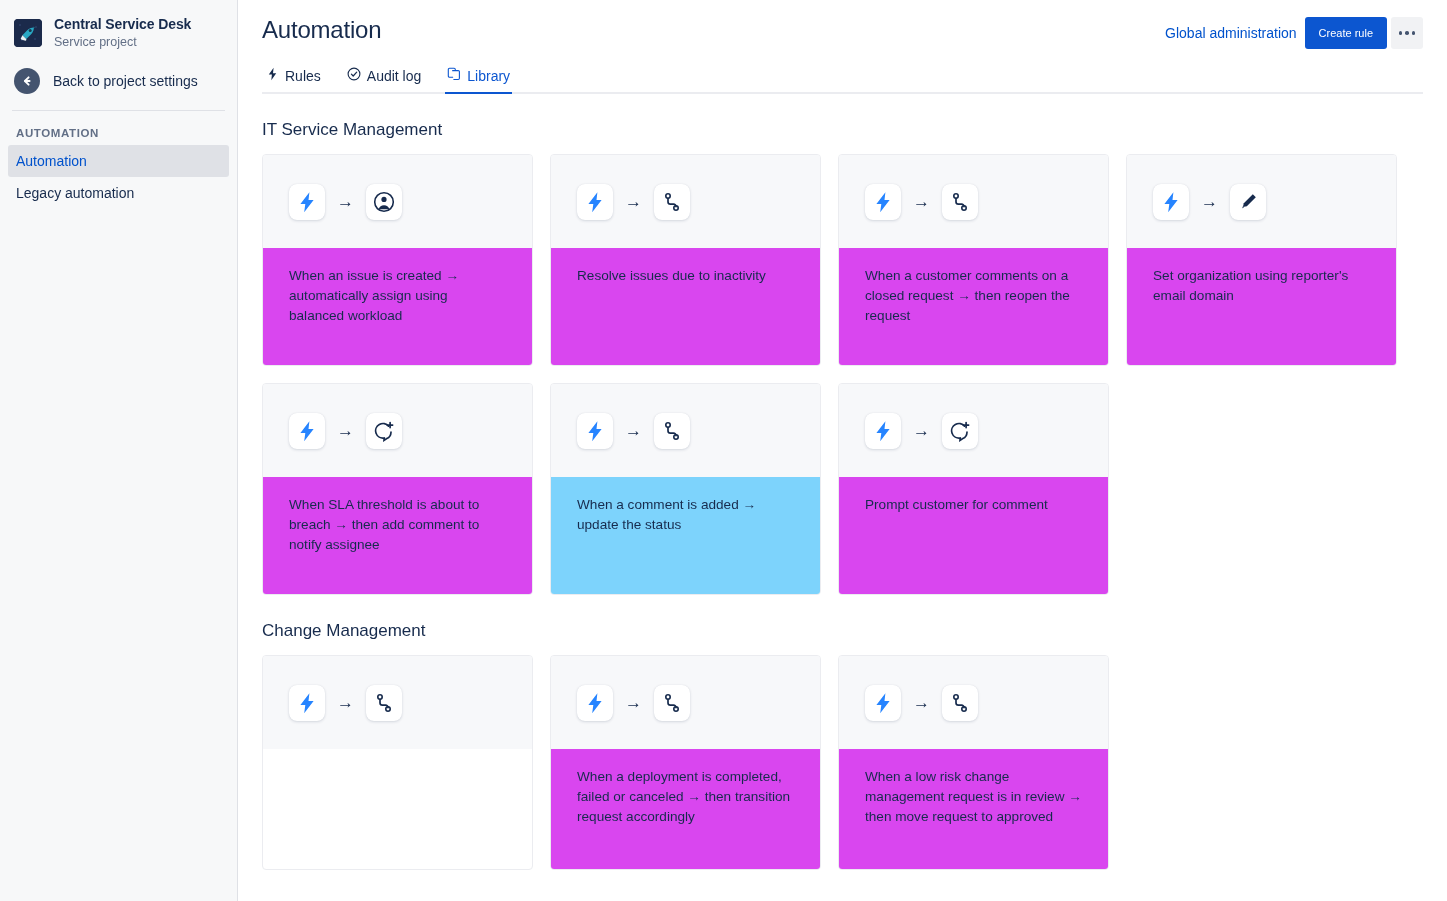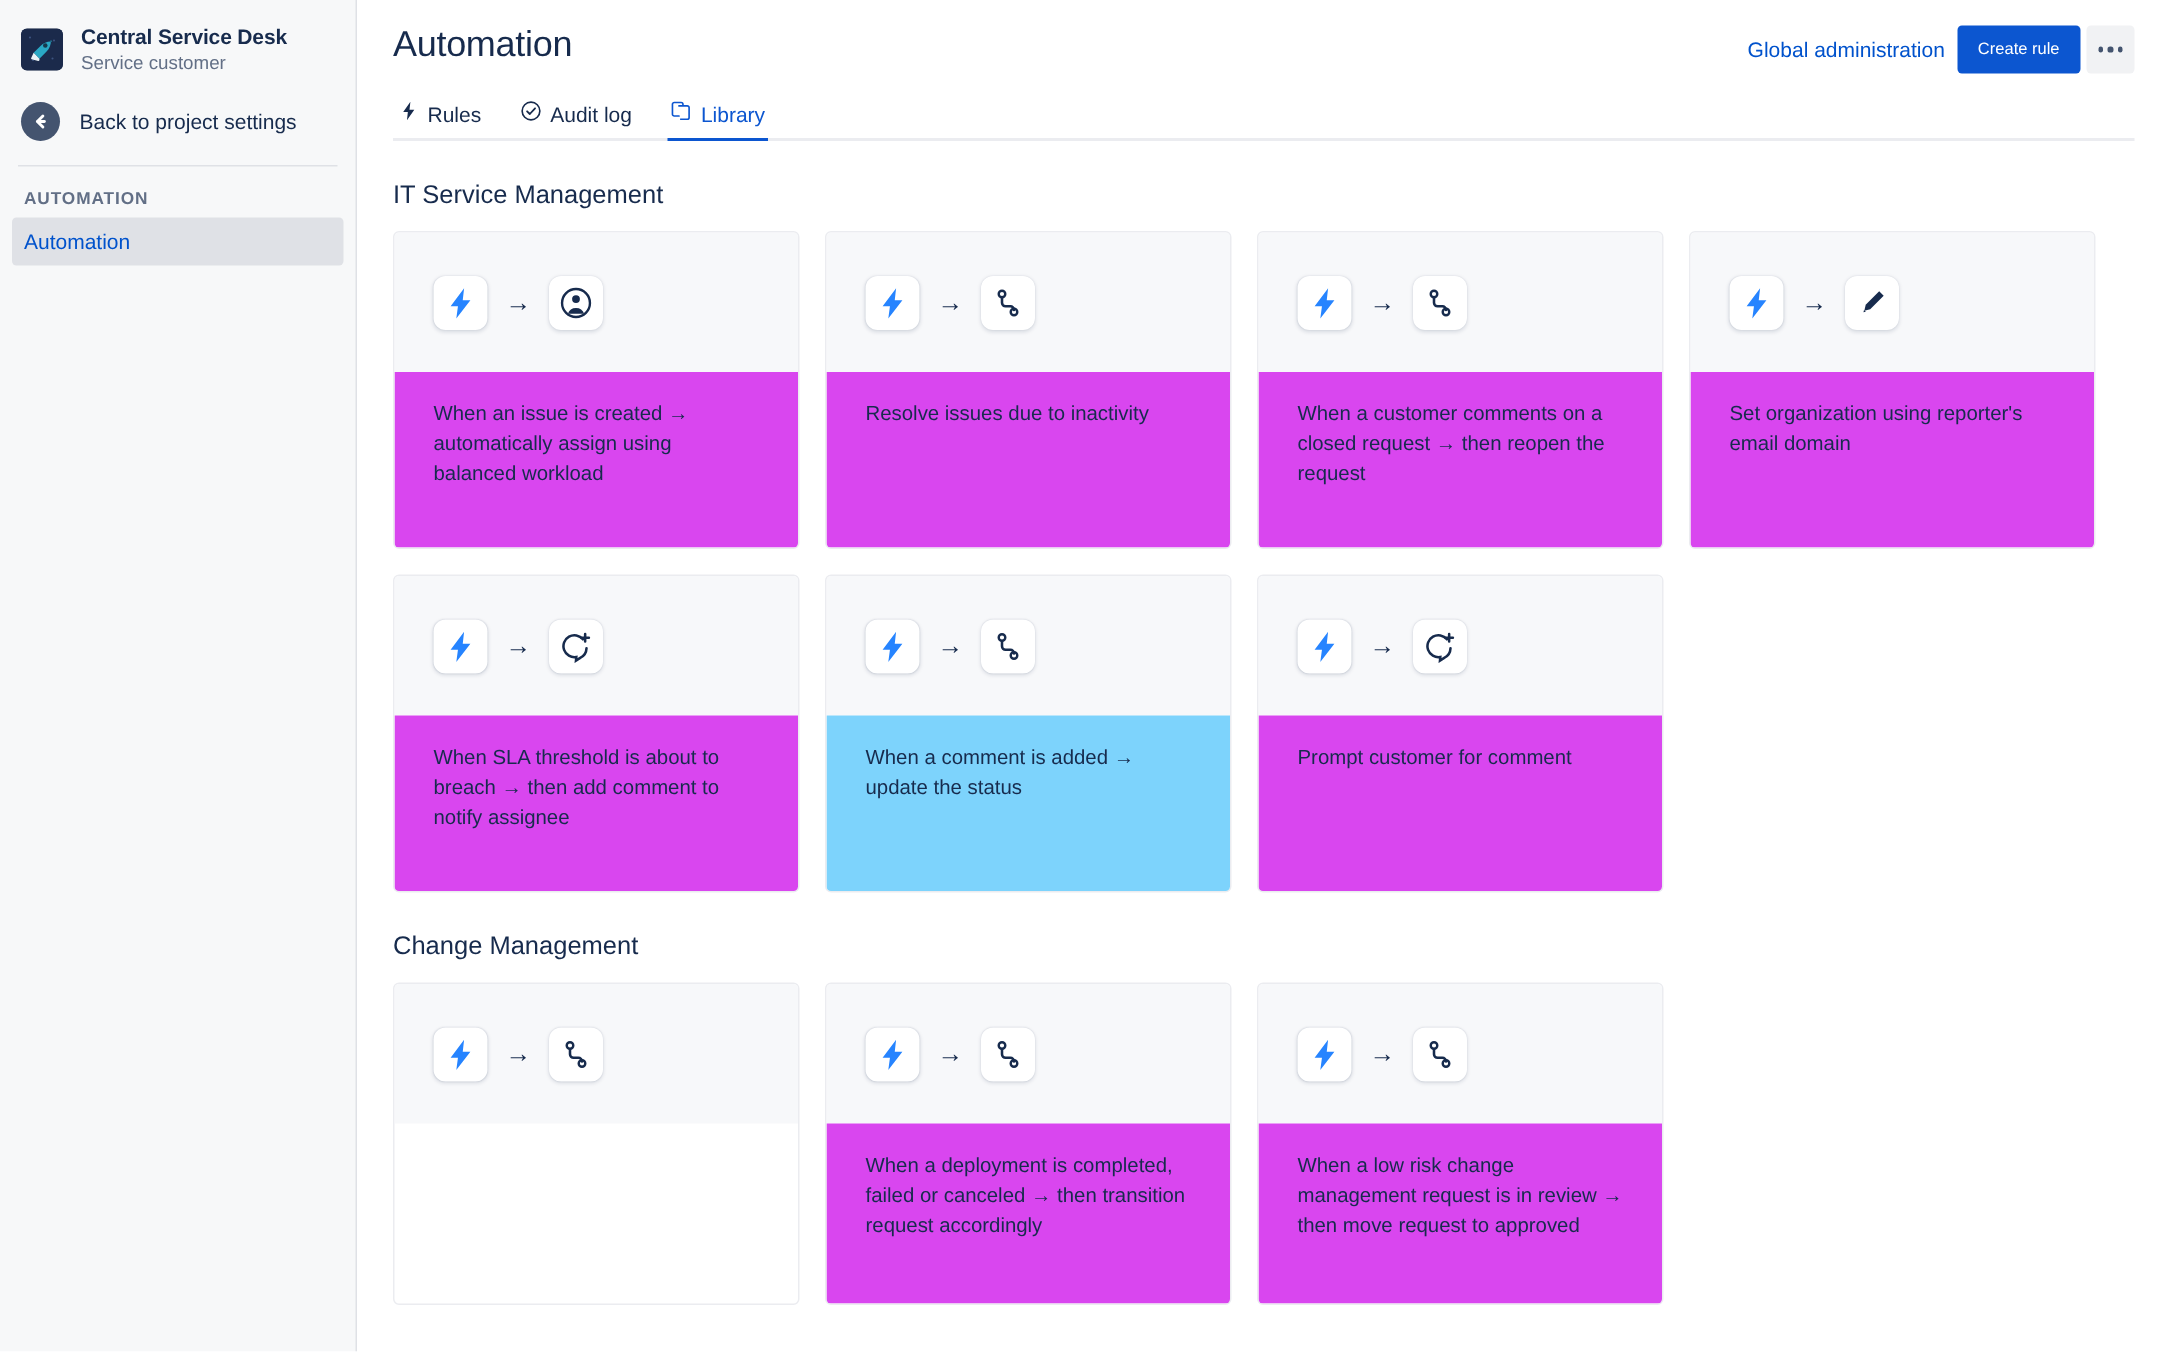--- a/index.html
+++ b/index.html
@@ -189,40 +189,43 @@
           <circle cx="22" cy="8" r="0.7" fill="#3d5480"></circle>
           <circle cx="8" cy="21" r="0.7" fill="#3d5480"></circle>
           <circle cx="21" cy="20" r="0.7" fill="#3d5480"></circle>
           <path d="M19.8 7.6c.4 2.9-.7 5.7-2.9 7.9l-4.6 4.6-3.9-3.9 4.6-4.6c2.2-2.2 5-3.3 7.9-2.9z" fill="#2aa8c4"></path>
           <path d="M12.3 20.1l-3.9-3.9-1.6 3.4c-.2.4 0 .8.4.9l4.2 1.2c.4.1.8-.3.9-.7z" fill="#e9f2f5"></path>
           <circle cx="16.2" cy="11.4" r="1.5" fill="#16394d"></circle>
         </svg>
       </div>
       <div class="project-meta">
         <span class="project-name">Central Service Desk</span>
-        <span class="project-type">Service customer</span>
+        <span class="project-type">Service project</span>
       </div>
     </div>
 
     <div class="back-row">
       <span class="back-circle">
         <svg width="14" height="14" viewBox="0 0 14 14">
           <path d="M8.6 3.3L4.9 7l3.7 3.7" stroke="#ffffff" stroke-width="1.9" fill="none" stroke-linecap="round" stroke-linejoin="round"></path>
           <path d="M5.2 7h4.4" stroke="#ffffff" stroke-width="1.9" stroke-linecap="round"></path>
         </svg>
       </span>
       <span class="back-label">Back to project settings</span>
     </div>
 
     <div class="side-divider"></div>
 
     <div class="side-section-title">AUTOMATION</div>
 
     <div class="side-item active">
       <span>Automation</span>
+    </div>
+    <div class="side-item">
+      <span>Legacy automation</span>
     </div>
   </aside>
 
   <main class="main">
     <div class="main-inner">
 
       <div class="page-head">
         <h1 class="page-title">Automation</h1>
         <div class="head-actions">
           <button class="link-btn">Global administration</button>

